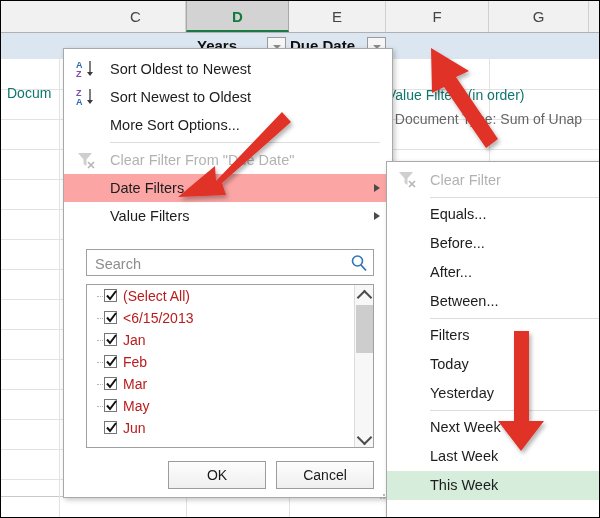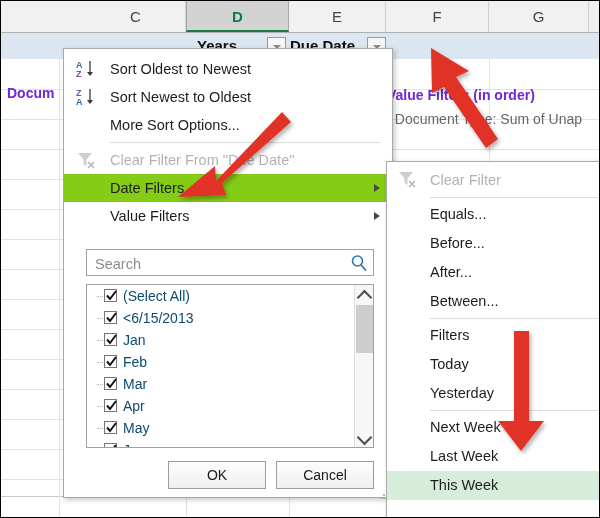--- a/index.html
+++ b/index.html
@@ -99,21 +99,21 @@
     position: absolute;
     top: 58px; bottom: 0;
     width: 1px;
     background: #e2e2e2;
   }
   .cell-text {
     position: absolute;
     font-size: 14px;
     white-space: nowrap;
   }
-  .cell-bold { font-weight: bold; color: #6d28d9; }
+  .cell-bold { font-weight: normal; color: #0f766e; }
   .cell-gray { color: #666666; }
   .cell-num {
     position: absolute;
     font-size: 15px;
     color: #111111;
     text-align: right;
     white-space: nowrap;
     margin-top: 45px;
   }
 
@@ -134,21 +134,21 @@
     position: relative;
     height: 28px;
     line-height: 28px;
     padding-left: 46px;
     font-size: 14.5px;
     color: #1d1d1d;
     white-space: nowrap;
     box-sizing: border-box;
   }
   .menu-item.disabled { color: #b2b2b2; }
-  .menu-item.hl { background: #84cc16; }
+  .menu-item.hl { background: #fca5a5; }
   .menu-sep {
     height: 1px;
     background: #dddddd;
     margin: 3px 12px 3px 46px;
   }
   .sub-arrow {
     position: absolute;
     right: 12px;
     top: 10px;
     width: 0; height: 0;
@@ -211,21 +211,21 @@
   .list-scroll {
     position: absolute;
     inset: 0 20px 0 0;
   }
   .list-item {
     position: relative;
     height: 22px;
     line-height: 22px;
     padding-left: 36px;
     font-size: 14px;
-    color: #0c4a6e;
+    color: #b91c1c;
     white-space: nowrap;
   }
   .tree-dash {
     position: absolute;
     left: 10px; top: 11px;
     width: 6px;
     border-top: 1px dotted #b4b4b4;
   }
   .cbox {
     position: absolute;
@@ -491,29 +491,20 @@
           </span>
           <span>Mar</span>
         </div>
         <div class="list-item">
           <span class="tree-dash"></span>
           <span class="cbox">
             <svg width="13" height="13" viewBox="0 0 13 13">
                 <path d="M2 6.5 L5 10 L11 2" stroke="#111" stroke-width="2" fill="none"></path>
               </svg>
           </span>
-          <span>Apr</span>
-        </div>
-        <div class="list-item">
-          <span class="tree-dash"></span>
-          <span class="cbox">
-            <svg width="13" height="13" viewBox="0 0 13 13">
-                <path d="M2 6.5 L5 10 L11 2" stroke="#111" stroke-width="2" fill="none"></path>
-              </svg>
-          </span>
           <span>May</span>
         </div>
         <div class="list-item">
           
           <span class="cbox">
             <svg width="13" height="13" viewBox="0 0 13 13">
                 <path d="M2 6.5 L5 10 L11 2" stroke="#111" stroke-width="2" fill="none"></path>
               </svg>
           </span>
           <span>Jun</span>

